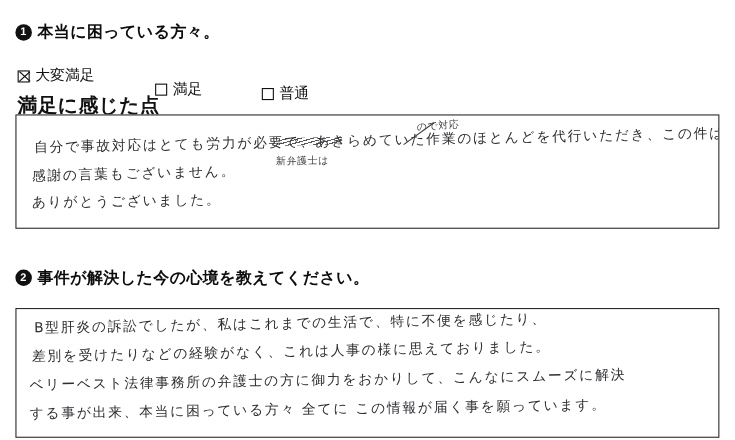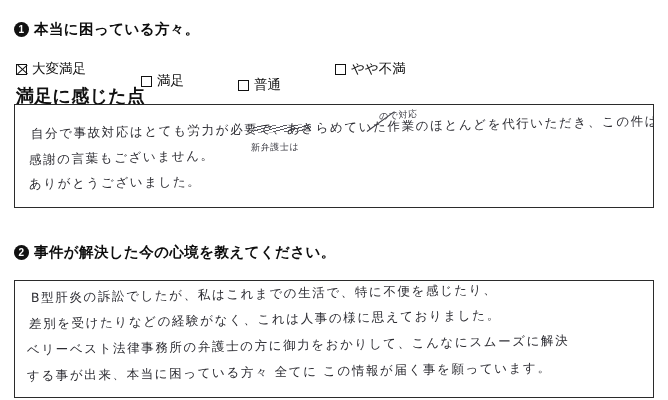--- a/index.html
+++ b/index.html
@@ -170,24 +170,20 @@
       <span>大変満足</span>
     </label>
     <label class="choice c1">
       <span class="box"></span>
       <span>満足</span>
     </label>
     <label class="choice c2">
       <span class="box"></span>
       <span>普通</span>
     </label>
-    <label class="choice c3">
-      <span class="box"></span>
-      <span>やや不満</span>
-    </label>
   </div>
 
   <div class="sub-label">満足に感じた点</div>
 
   <div class="answer-box" id="answer-box-1">
     <div class="hand l" style="left:16px; top:22px; transform: rotate(-1.2deg);">自分で事故対応はとても労力が必要で、あきらめていた作業のほとんどを代行いただき、この件は何かしら</div>
     <div class="hand small" style="left:364px; top:6px; transform: rotate(-4deg);">ので対応</div>
     <div class="caret-line" style="left:352px; top:26px;"></div>
     <div class="scribble" style="left:238px; top:20px; width:58px; transform: rotate(-1.5deg);"></div>
     <div class="hand small" style="left:236px; top:38px; transform: rotate(-1deg); text-align: right;">新弁護士は</div>

